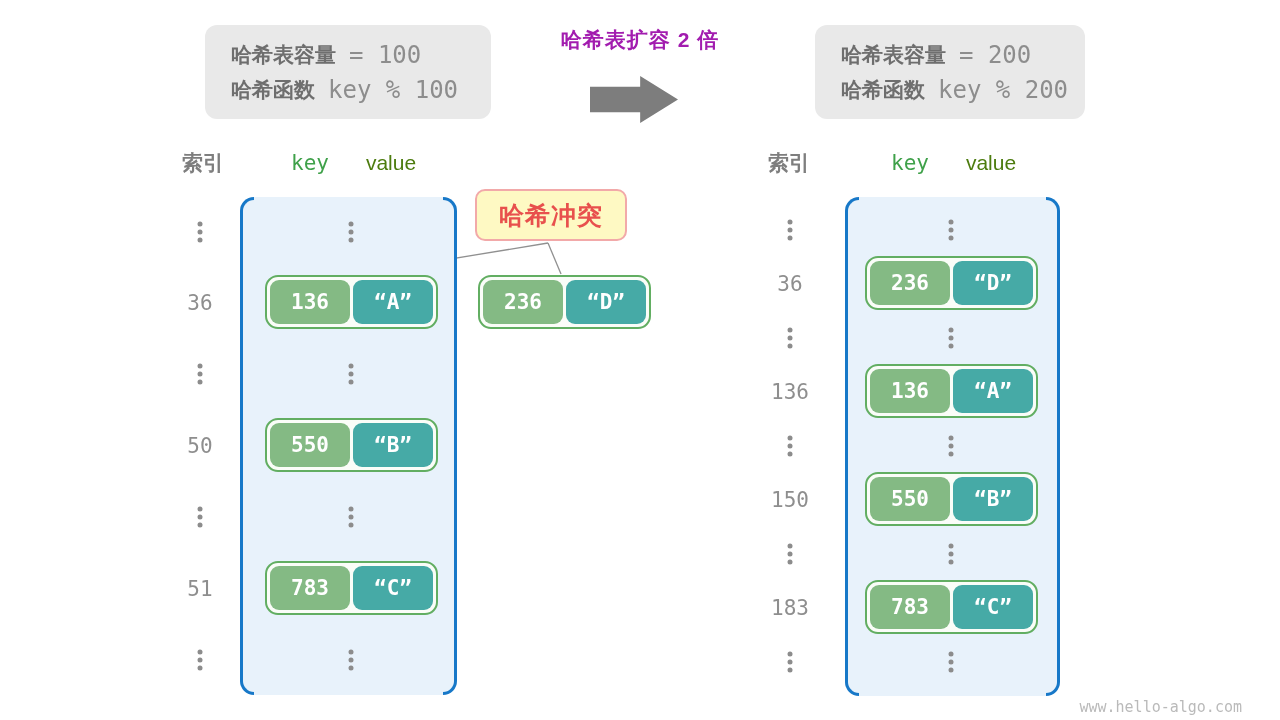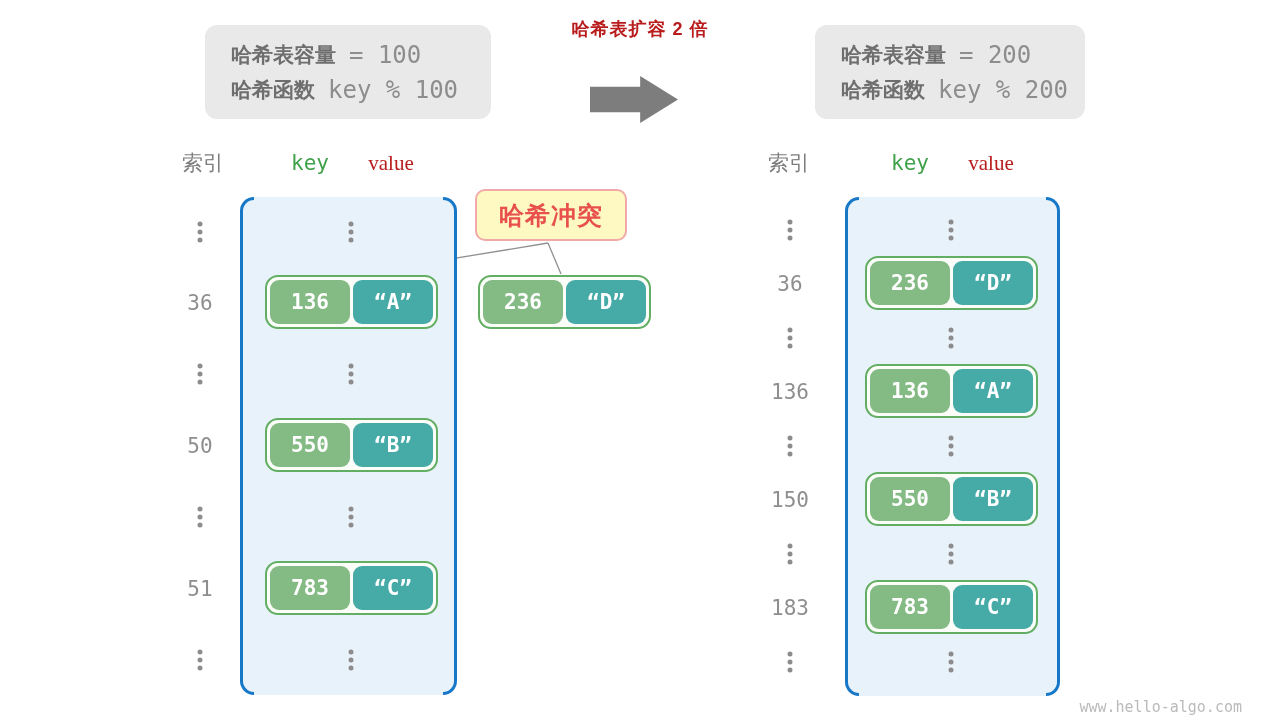--- a/index.html
+++ b/index.html
@@ -17,33 +17,33 @@
     position:absolute;background:#e9e9e9;border-radius:12px;
     display:flex;flex-direction:column;justify-content:center;gap:7px;
     padding-left:26px;box-sizing:border-box;
   }
   .info-line{display:flex;align-items:center;gap:13px;}
   .info-zh{font-size:21px;font-weight:bold;color:#6e6e6e;}
   .info-code{font-size:24px;color:#8d8d8d;font-family:"DejaVu Sans Mono","Liberation Mono",monospace;}
 
   
   .transition-title{
-    position:absolute;left:520px;top:17px;width:240px;text-align:center;
-    font-size:18px;font-weight:bold;color:#b91c1c;letter-spacing:1px;
+    position:absolute;left:520px;top:26px;width:240px;text-align:center;
+    font-size:21px;font-weight:bold;color:#a21caf;letter-spacing:1px;
   }
   .arrow-right{
     position:absolute;left:590px;top:76px;width:88px;height:47px;background:#7d7d7d;
     clip-path:polygon(0 23%,57% 23%,57% 0,100% 50%,57% 100%,57% 77%,0 77%);
   }
 
   
   .hdr{position:absolute;top:150px;height:26px;line-height:26px;font-size:21px;text-align:center;}
-  .hdr-index{color:#7e7e7e;}
+  .hdr-index{color:#7e7e7e;font-weight:bold;}
   .hdr-key{color:#3fa14a;font-family:"DejaVu Sans Mono","Liberation Mono",monospace;}
-  .hdr-value{color:#b91c1c;font-family:Liberation Serif, serif;}
+  .hdr-value{color:#4d7c0f;font-family:Liberation Sans, sans-serif;}
 
   
   .bin{position:absolute;background:#e8f2fb;border-radius:16px;}
   .bin::before,.bin::after{
     content:"";position:absolute;top:0;bottom:0;width:14px;box-sizing:border-box;
     border:3px solid #1778c8;
   }
   .bin::before{left:0;border-right:none;border-radius:16px 0 0 16px;}
   .bin::after{right:0;border-left:none;border-radius:0 16px 16px 0;}
 

